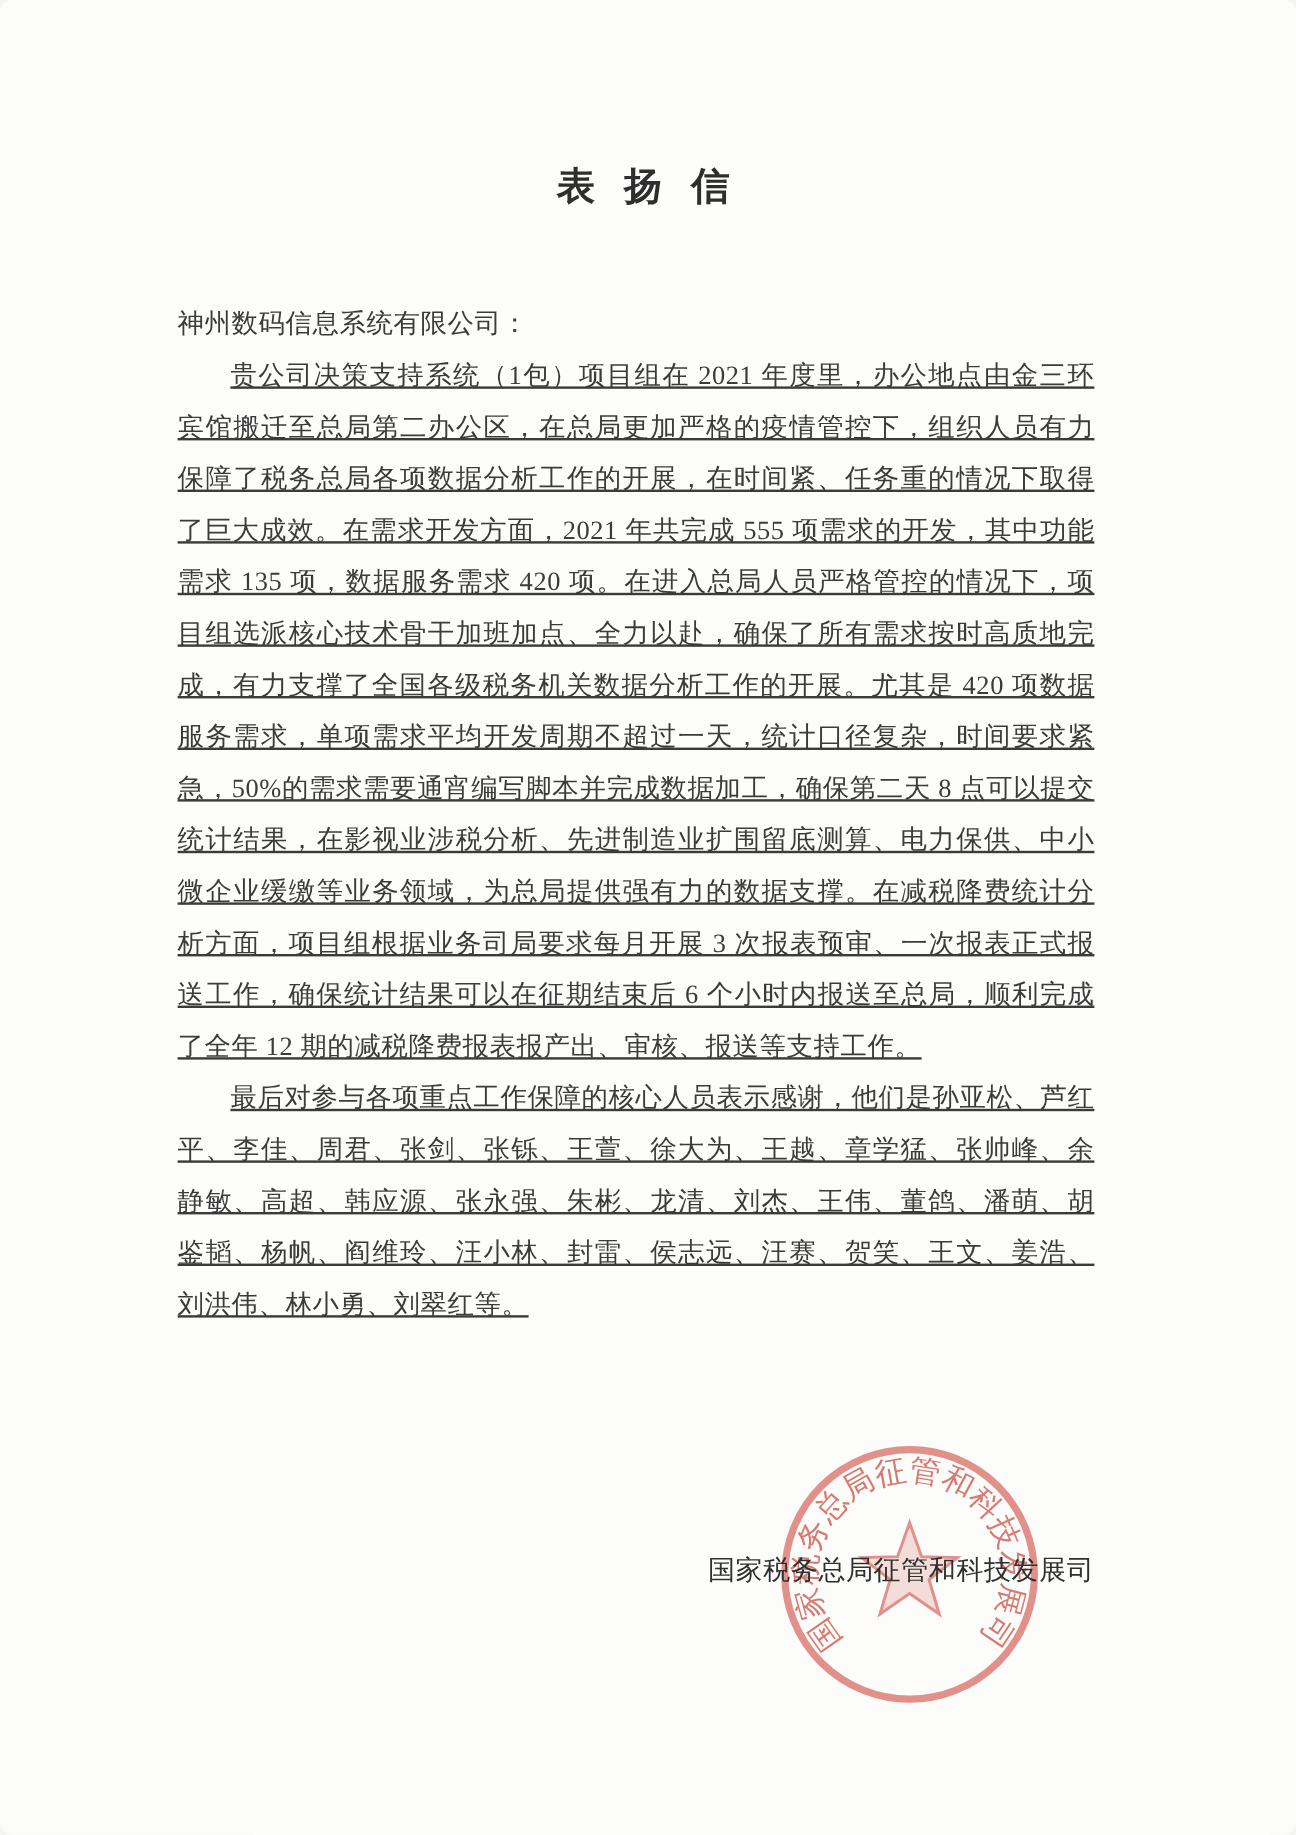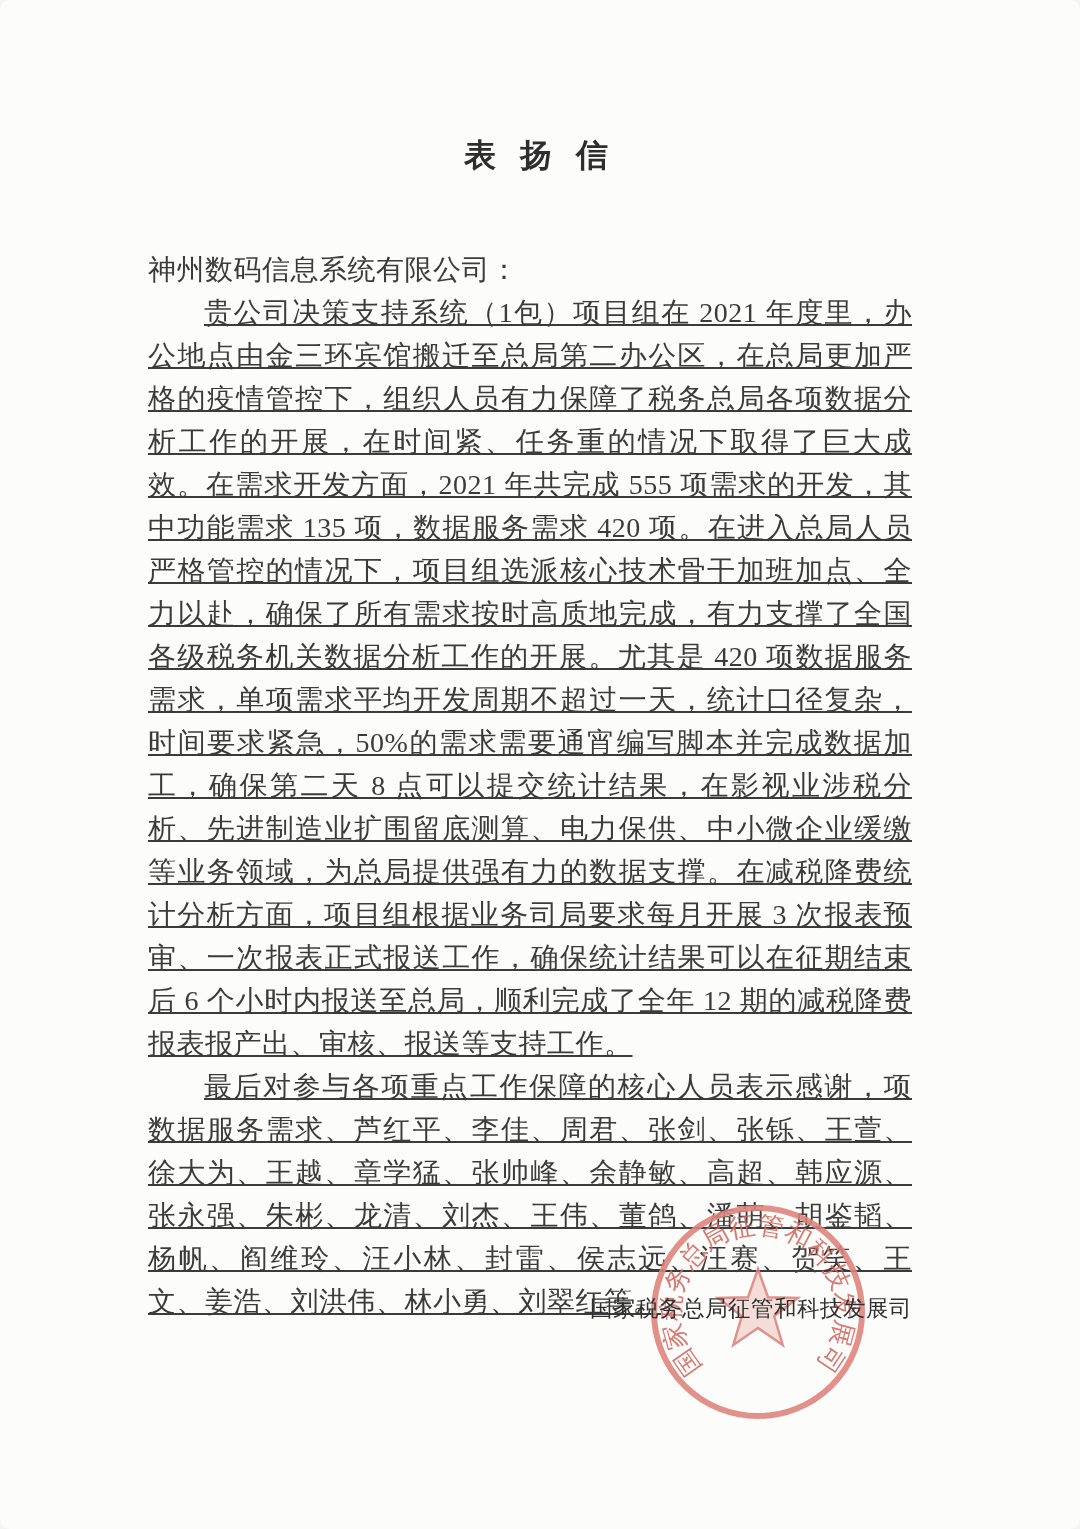--- a/index.html
+++ b/index.html
@@ -27,21 +27,21 @@
     font-size: 32px;
     font-weight: bold;
     letter-spacing: 8px;
     color: #2e2e2e;
   }
   .body-text {
     position: absolute;
     top: 248px;
     left: 148px;
     width: 764px;
-    font-size: 28px;
+    font-size: 22px;
     line-height: 43px;
     letter-spacing: 0.5px;
     text-align: justify;
     text-justify: inter-ideograph;
     color: #3b3b3b;
   }
   .salutation {
     margin: 0;
     text-indent: 0;
   }
@@ -82,21 +82,21 @@
 </head>
 <body>
 
 <div class="page">
 
   <div class="doc-title">表 扬 信</div>
 
   <div class="body-text">
     <p class="salutation">神州数码信息系统有限公司：</p>
     <p class="para">贵公司决策支持系统（1包）项目组在 2021 年度里，办公地点由金三环宾馆搬迁至总局第二办公区，在总局更加严格的疫情管控下，组织人员有力保障了税务总局各项数据分析工作的开展，在时间紧、任务重的情况下取得了巨大成效。在需求开发方面，2021 年共完成 555 项需求的开发，其中功能需求 135 项，数据服务需求 420 项。在进入总局人员严格管控的情况下，项目组选派核心技术骨干加班加点、全力以赴，确保了所有需求按时高质地完成，有力支撑了全国各级税务机关数据分析工作的开展。尤其是 420 项数据服务需求，单项需求平均开发周期不超过一天，统计口径复杂，时间要求紧急，50%的需求需要通宵编写脚本并完成数据加工，确保第二天 8 点可以提交统计结果，在影视业涉税分析、先进制造业扩围留底测算、电力保供、中小微企业缓缴等业务领域，为总局提供强有力的数据支撑。在减税降费统计分析方面，项目组根据业务司局要求每月开展 3 次报表预审、一次报表正式报送工作，确保统计结果可以在征期结束后 6 个小时内报送至总局，顺利完成了全年 12 期的减税降费报表报产出、审核、报送等支持工作。</p>
-    <p class="para">最后对参与各项重点工作保障的核心人员表示感谢，项数据服务需求、芦红平、李佳、周君、张剑、张铄、王萱、徐大为、王越、章学猛、张帅峰、余静敏、高超、韩应源、张永强、朱彬、龙清、刘杰、王伟、董鸽、潘萌、胡鉴韬、杨帆、阎维玲、汪小林、封雷、侯志远、汪赛、贺笑、王文、姜浩、刘洪伟、林小勇、刘翠红等。</p>
+    <p class="para">最后对参与各项重点工作保障的核心人员表示感谢，他们是孙亚松、芦红平、李佳、周君、张剑、张铄、王萱、徐大为、王越、章学猛、张帅峰、余静敏、高超、韩应源、张永强、朱彬、龙清、刘杰、王伟、董鸽、潘萌、胡鉴韬、杨帆、阎维玲、汪小林、封雷、侯志远、汪赛、贺笑、王文、姜浩、刘洪伟、林小勇、刘翠红等。</p>
   </div>
 
   <svg class="seal" viewBox="0 0 224 224" xmlns="http://www.w3.org/2000/svg">
     <circle cx="112" cy="112" r="104" fill="none" stroke="#de837b" stroke-width="6"></circle>
     <path id="sealArcPath" d="M 56.8,167.2 A 78,78 0 1 1 167.2,167.2" fill="none"></path>
     <path d="M112,69 L122,97.2 L151.9,98 L128.2,116.3 L136.7,145 L112,128 L87.3,145 L95.8,116.3 L72.1,98 L102,97.2 Z" fill="rgba(222,131,123,0.30)" stroke="#de837b" stroke-width="2.5"></path>
     <text font-size="26" fill="#d2695f" letter-spacing="1">
       <textPath href="#sealArcPath" startOffset="0" textLength="365" lengthAdjust="spacing">国家税务总局征管和科技发展司</textPath>
     </text>
   </svg>

